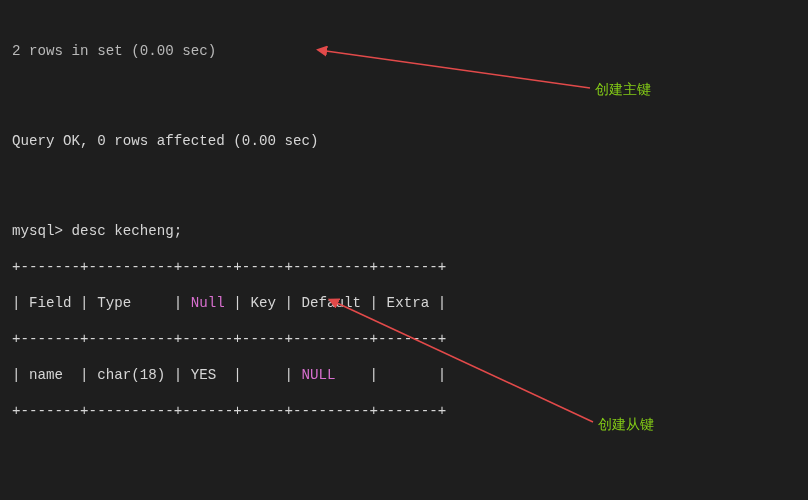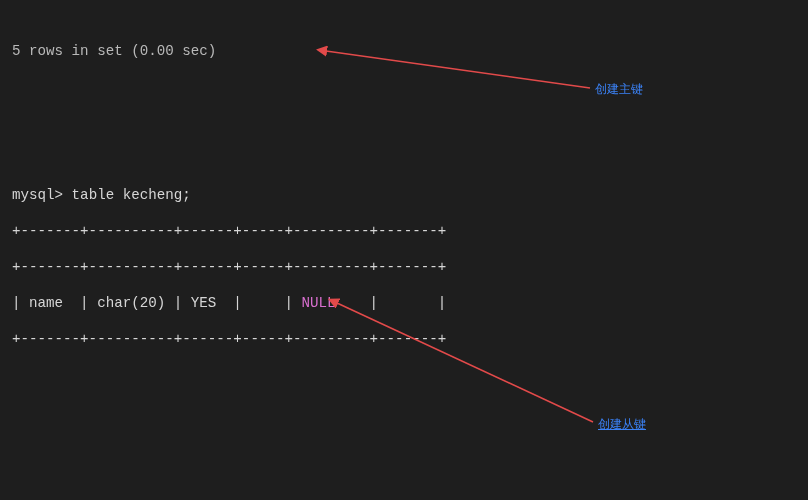--- a/index.html
+++ b/index.html
@@ -20,41 +20,43 @@
   .row{display:block;white-space:pre;}
   .grey{color:#b9b9b9;}
   .magenta{color:#d86fcf;}
   .overlay{
     position:absolute;
     top:0;left:0;
     pointer-events:none;
   }
   .anno-text{
     position:absolute;
-    color:#3b82f6;
+    color:#84cc16;
     font-family:"Microsoft YaHei","SimSun",sans-serif;
-    font-size:12px;
+    font-size:14px;
     white-space:nowrap;
     text-align:right;
   }
 </style>
 </head>
 <body>
 
 <div class="term">
 
-<span class="row grey">5 rows in set (0.00 sec)</span>
+<span class="row grey">2 rows in set (0.00 sec)</span>
 <span class="row"> </span>
 
+<span class="row">Query OK, 0 rows affected (0.00 sec)</span>
 <span class="row"> </span>
 
-<span class="row"><span>mysql&gt; </span><span>table kecheng;</span></span>
+<span class="row"><span>mysql&gt; </span><span>desc kecheng;</span></span>
 <span class="row">+-------+----------+------+-----+---------+-------+</span>
+<span class="row"><span>| Field | Type     | </span><span class="magenta">Null</span><span> | Key | Default | Extra |</span></span>
 <span class="row">+-------+----------+------+-----+---------+-------+</span>
-<span class="row"><span>| name  | char(20) | YES  |     | </span><span class="magenta">NULL</span><span>    |       |</span></span>
+<span class="row"><span>| name  | char(18) | YES  |     | </span><span class="magenta">NULL</span><span>    |       |</span></span>
 <span class="row">+-------+----------+------+-----+---------+-------+</span>
 
 
 
 
 
 
 
 
 
@@ -76,14 +78,14 @@
       <marker id="ah" viewBox="0 0 10 10" refX="1" refY="5" markerWidth="7" markerHeight="7" orient="auto">
         <path d="M0,0 L10,5 L0,10 z" fill="#e24a4a"></path>
       </marker>
     </defs>
 
     <line x1="590" y1="88" x2="326" y2="51" stroke="#e24a4a" stroke-width="1.6" marker-end="url(#ah)"></line>
 
     <line x1="593" y1="422" x2="337" y2="303" stroke="#e24a4a" stroke-width="1.6" marker-end="url(#ah)"></line>
   </svg>
   <div class="anno-text" style="left:595px;top:80px;">创建主键</div>
-  <div class="anno-text" style="left:598px;top:415px;text-decoration:underline;">创建从键</div>
+  <div class="anno-text" style="left:598px;top:415px;">创建从键</div>
 </div>
 
 </body></html>

